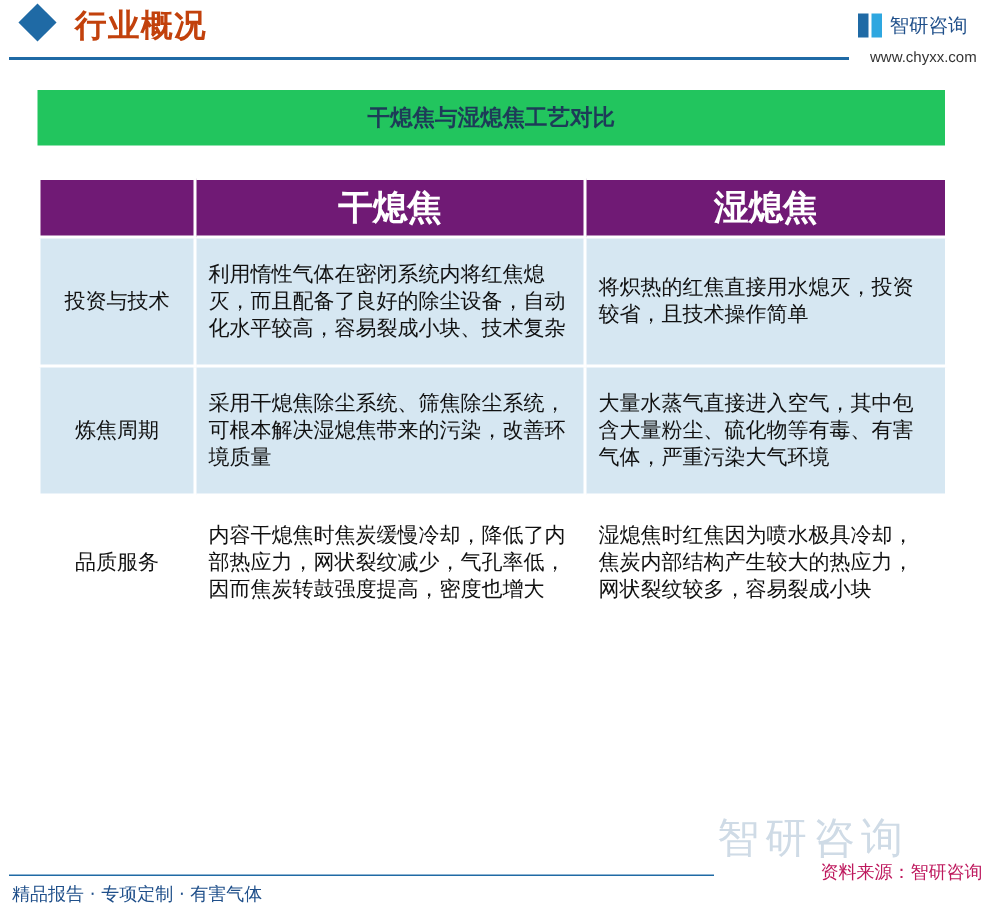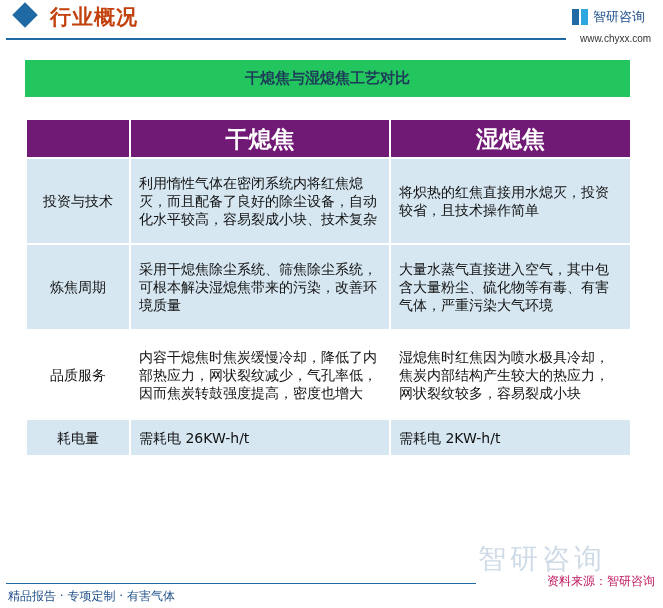--- a/index.html
+++ b/index.html
@@ -63,24 +63,19 @@
   <tr class="alt" style="height:86px">
     <td class="lab">炼焦周期</td>
     <td>采用干熄焦除尘系统、筛焦除尘系统，可根本解决湿熄焦带来的污染，改善环境质量</td>
     <td>大量水蒸气直接进入空气，其中包含大量粉尘、硫化物等有毒、有害气体，严重污染大气环境</td>
   </tr>
   <tr style="height:89px">
     <td class="lab">品质服务</td>
     <td>内容干熄焦时焦炭缓慢冷却，降低了内部热应力，网状裂纹减少，气孔率低，因而焦炭转鼓强度提高，密度也增大</td>
     <td>湿熄焦时红焦因为喷水极具冷却，焦炭内部结构产生较大的热应力，网状裂纹较多，容易裂成小块</td>
   </tr>
-  <tr class="alt" style="height:37px">
-    <td class="lab">耗电量</td>
-    <td>需耗电 26KW-h/t</td>
-    <td>需耗电 2KW-h/t</td>
-  </tr>
 </tbody>
   </table>
 
 <div class="wm">智研咨询</div>
 <div class="footer-line"></div>
 <div class="footer-right">资料来源：智研咨询</div>
 <div class="footer-left">精品报告 · 专项定制 · 有害气体</div>
 
 </body></html>

